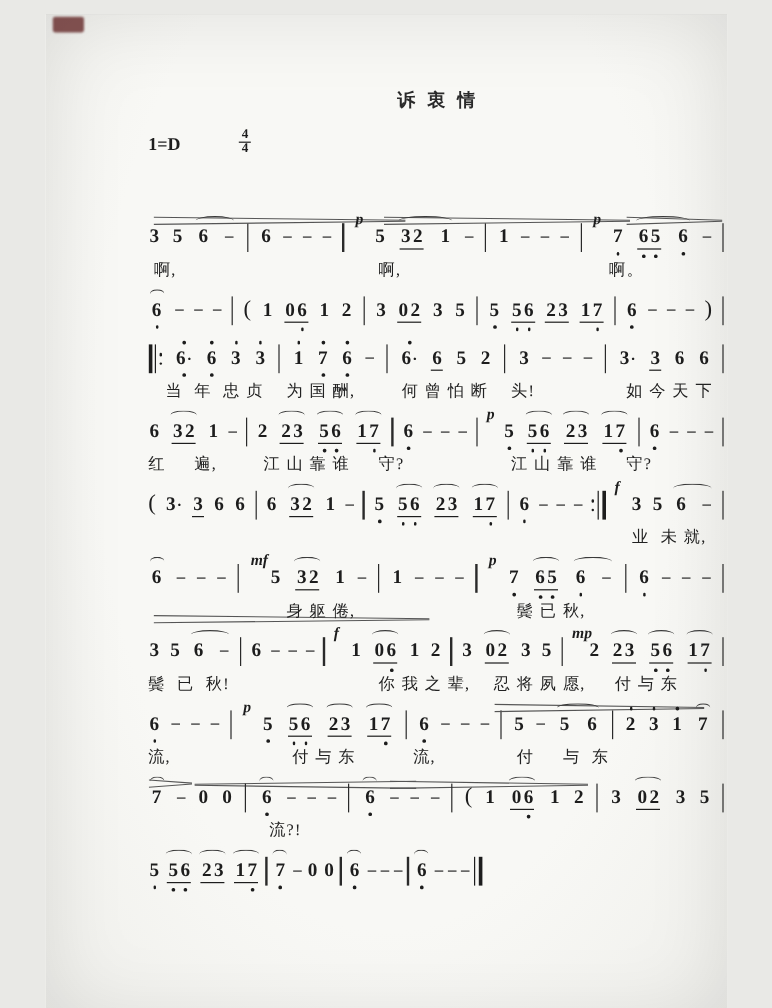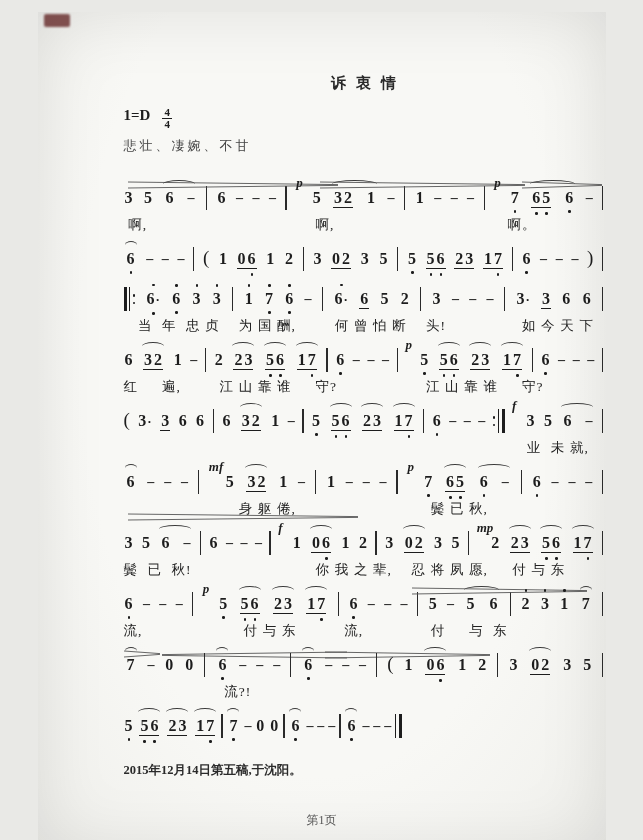--- a/index.html
+++ b/index.html
@@ -6,21 +6,21 @@
   .sheet{position:relative;width:568px;height:840px;margin:12px auto;
     background:radial-gradient(ellipse at 50% 40%, #f8f8f5 60%, #efefeb 100%);
     box-shadow:inset 0 0 70px rgba(0,0,0,.10);
     font-family:"Liberation Serif", serif;color:#1d1d1d;overflow:hidden;}
   .corner-mark{position:absolute;left:6px;top:2px;width:26px;height:13px;
     background:#5d1d1d;opacity:.75;filter:blur(1px);border-radius:2px;}
   .content{position:absolute;left:86px;top:62px;width:480px;}
   .title{text-align:center;font-size:15px;font-weight:600;letter-spacing:10px;padding-left:10px;color:#2a2a2a;}
   .maintitle{text-align:center;font-size:20px;font-weight:700;letter-spacing:13px;padding-left:13px;margin-top:6px;}
   .meta{position:relative;margin-top:14px;height:58px;}
-  .keysig{font-size:15px;font-weight:700;display:flex;align-items:flex-start;}
+  .keysig{font-size:15px;font-weight:700;display:flex;align-items:flex-end;gap:37px;}
   .ts{display:inline-flex;flex-direction:column;margin-left:12px;}
   .ts i{font-style:normal;font-weight:700;font-size:11px;line-height:11px;text-align:center;padding:0 2px;}
   .ts i:first-child{border-bottom:1px solid #1d1d1d;}
   .mood{margin-top:7px;font-size:13px;color:#454545;letter-spacing:3px;}
   .credits{position:absolute;right:0;top:16px;text-align:right;font-size:12.5px;line-height:17px;color:#333;}
   #score{margin-top:10px;}
   .sline{position:relative;padding-top:8px;margin-bottom:2px;}
   .srow{display:flex;justify-content:space-between;align-items:center;height:30px;}
   .note{display:inline-flex;align-items:flex-end;}
   .note.ul{border-bottom:1.4px solid #1d1d1d;}
@@ -56,21 +56,20 @@
   <div class="content">
     <div class="title">诉衷情</div>
     <div class="meta">
       <div class="keysig">
         <span>1=D</span>
         <span class="ts">
           <i>4</i>
           <i>4</i>
         </span>
       </div>
-      <div class="mood">悲壮、凄婉、不甘</div>
     </div>
     <div id="score">
         <div class="sline">
           <div class="decor" style="left: 1%; top: 0px; width: 210px;"><svg width="210" height="8">
               <line x1="0" y1="1" x2="210" y2="3.6" stroke="#555" stroke-width="0.9"></line>
               <line x1="0" y1="7" x2="210" y2="4.4" stroke="#555" stroke-width="0.9"></line>
             </svg></div>
           <div class="decor" style="left: 41%; top: 0px; width: 205px;"><svg width="205" height="8">
               <line x1="0" y1="1" x2="205" y2="3.6" stroke="#555" stroke-width="0.9"></line>
               <line x1="0" y1="7" x2="205" y2="4.4" stroke="#555" stroke-width="0.9"></line>
@@ -1257,16 +1256,14 @@
             <span class="dash">–</span>
             <span class="fin">
               <i class="bthin" style="display: block;"></i>
               <i class="bthick" style="display: block;"></i>
             </span>
           </div>
         </div>
       </div>
   </div>
   <div class="footer">
-    <div>2015年12月14日第五稿,于沈阳。</div>
   </div>
-  <div class="pagenum">第1页</div>
 </div>
 
 </body></html>

